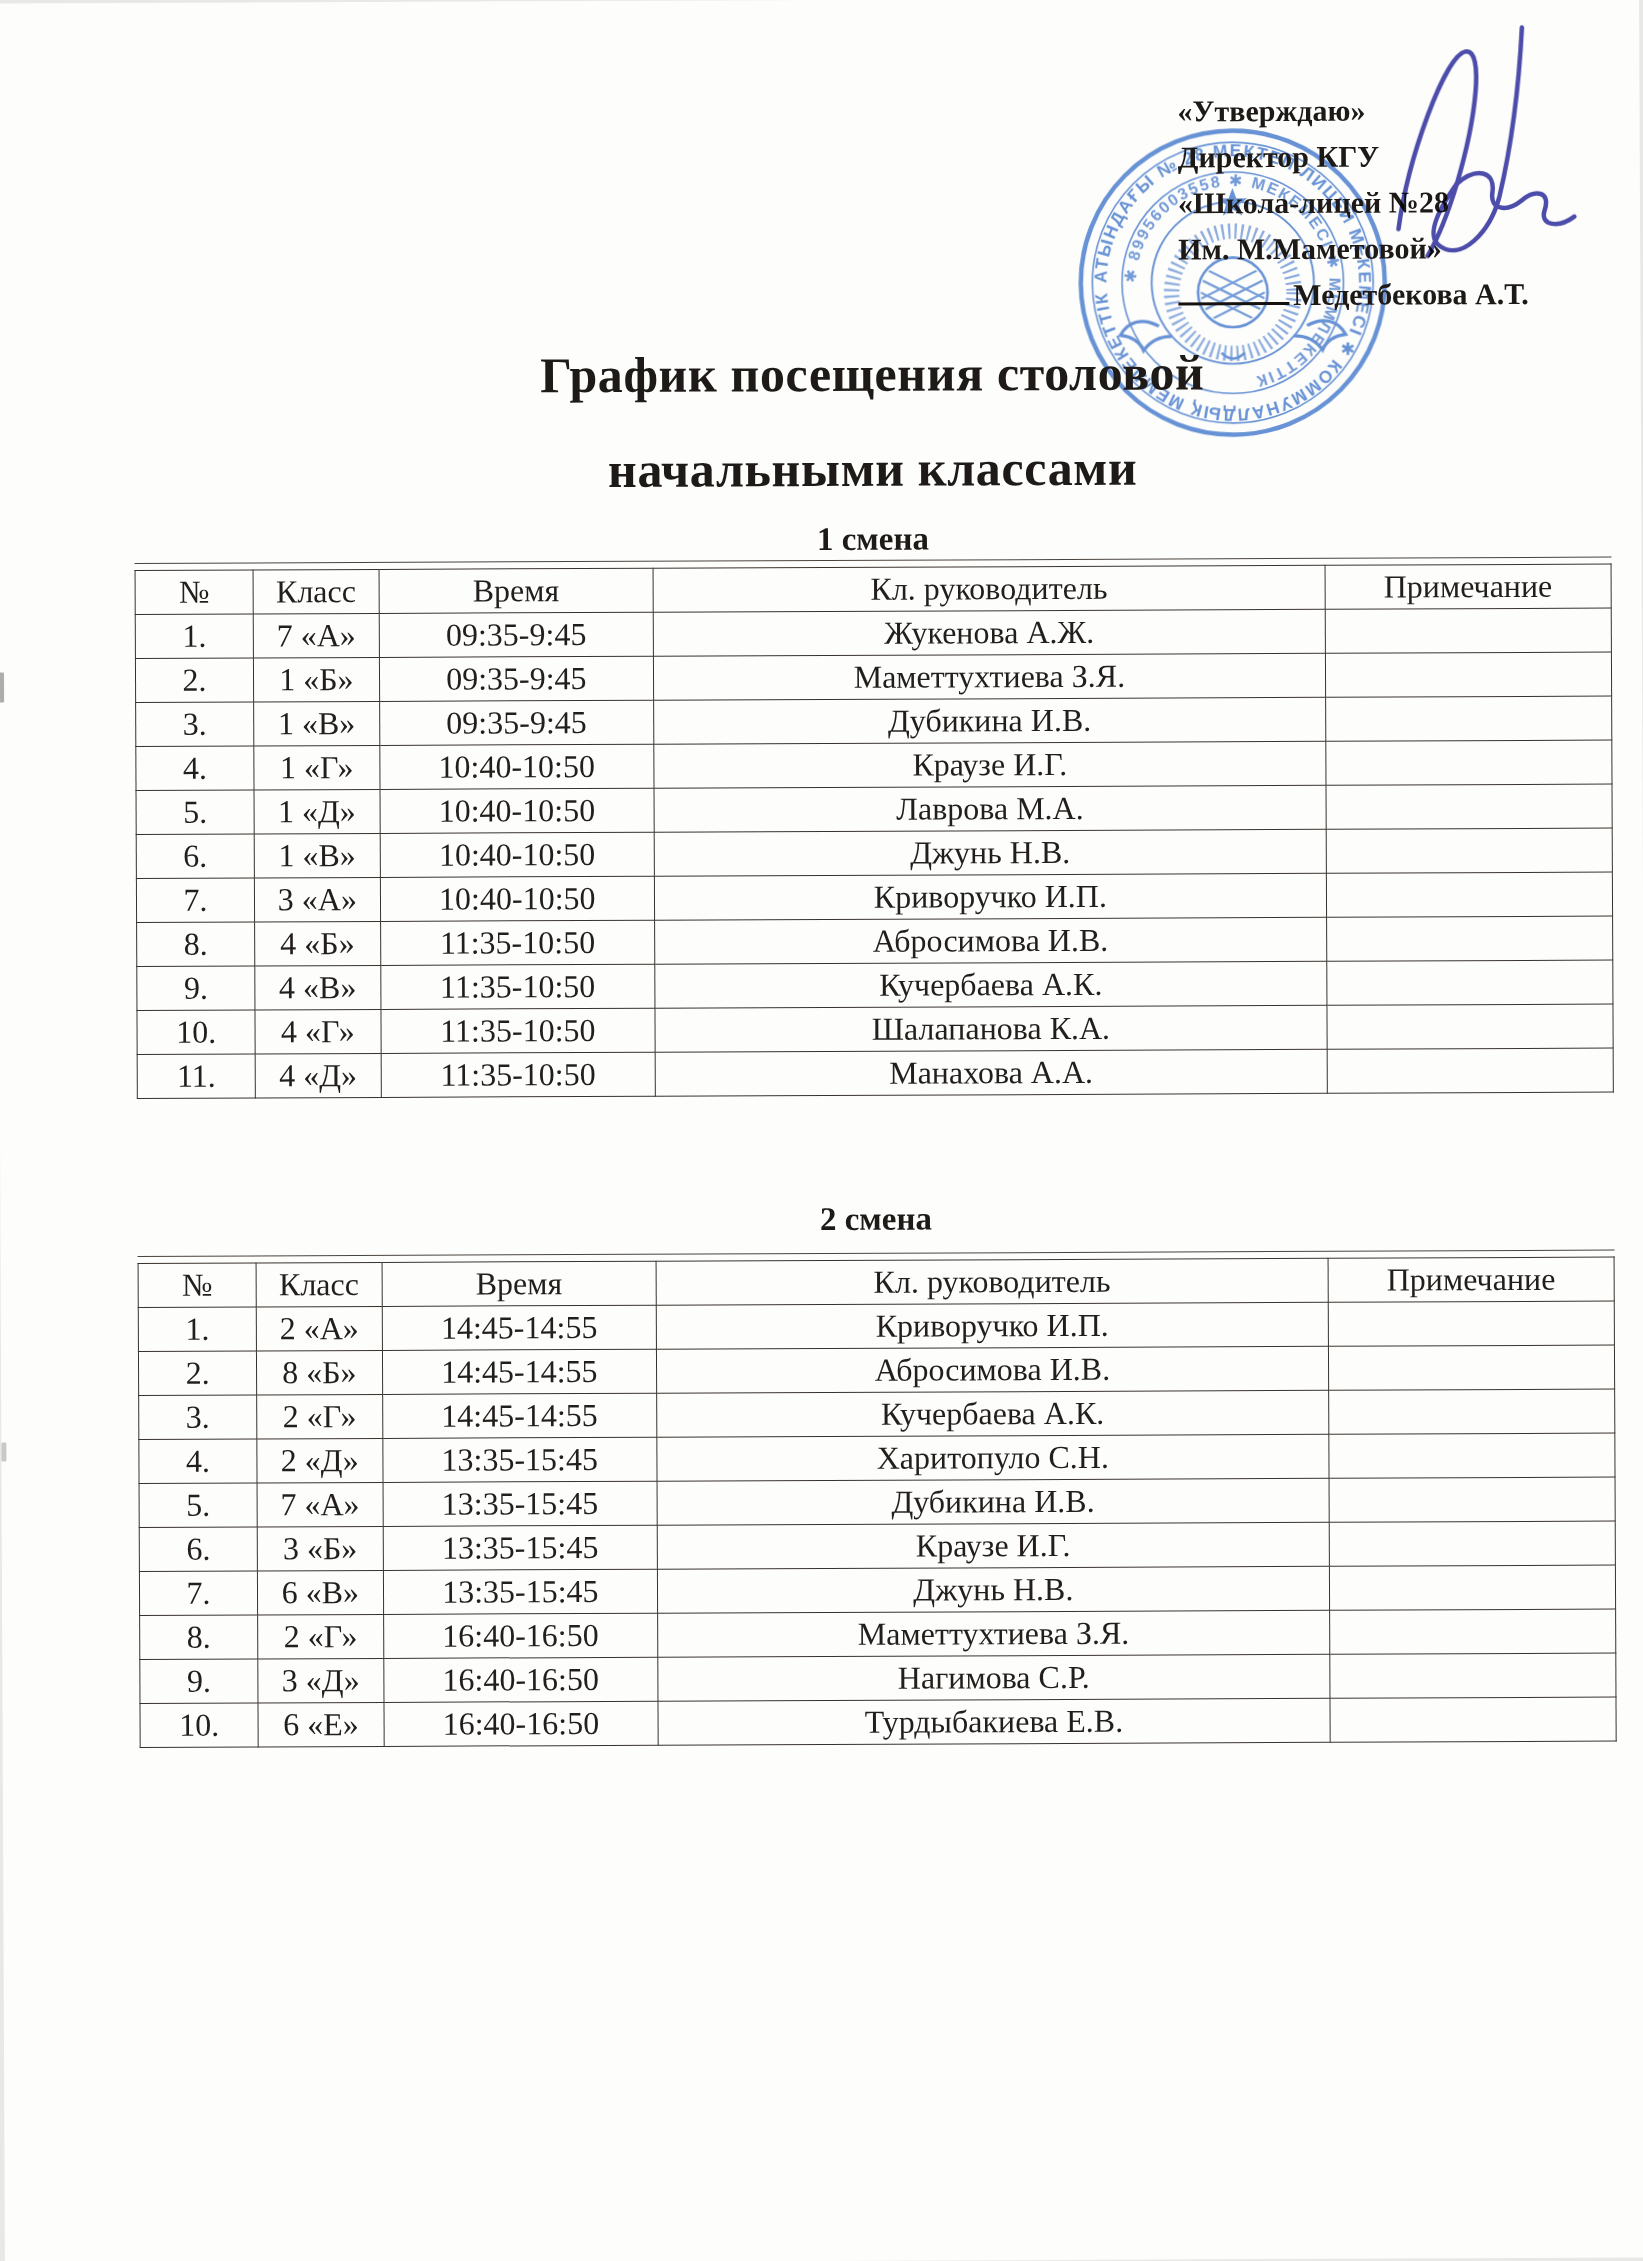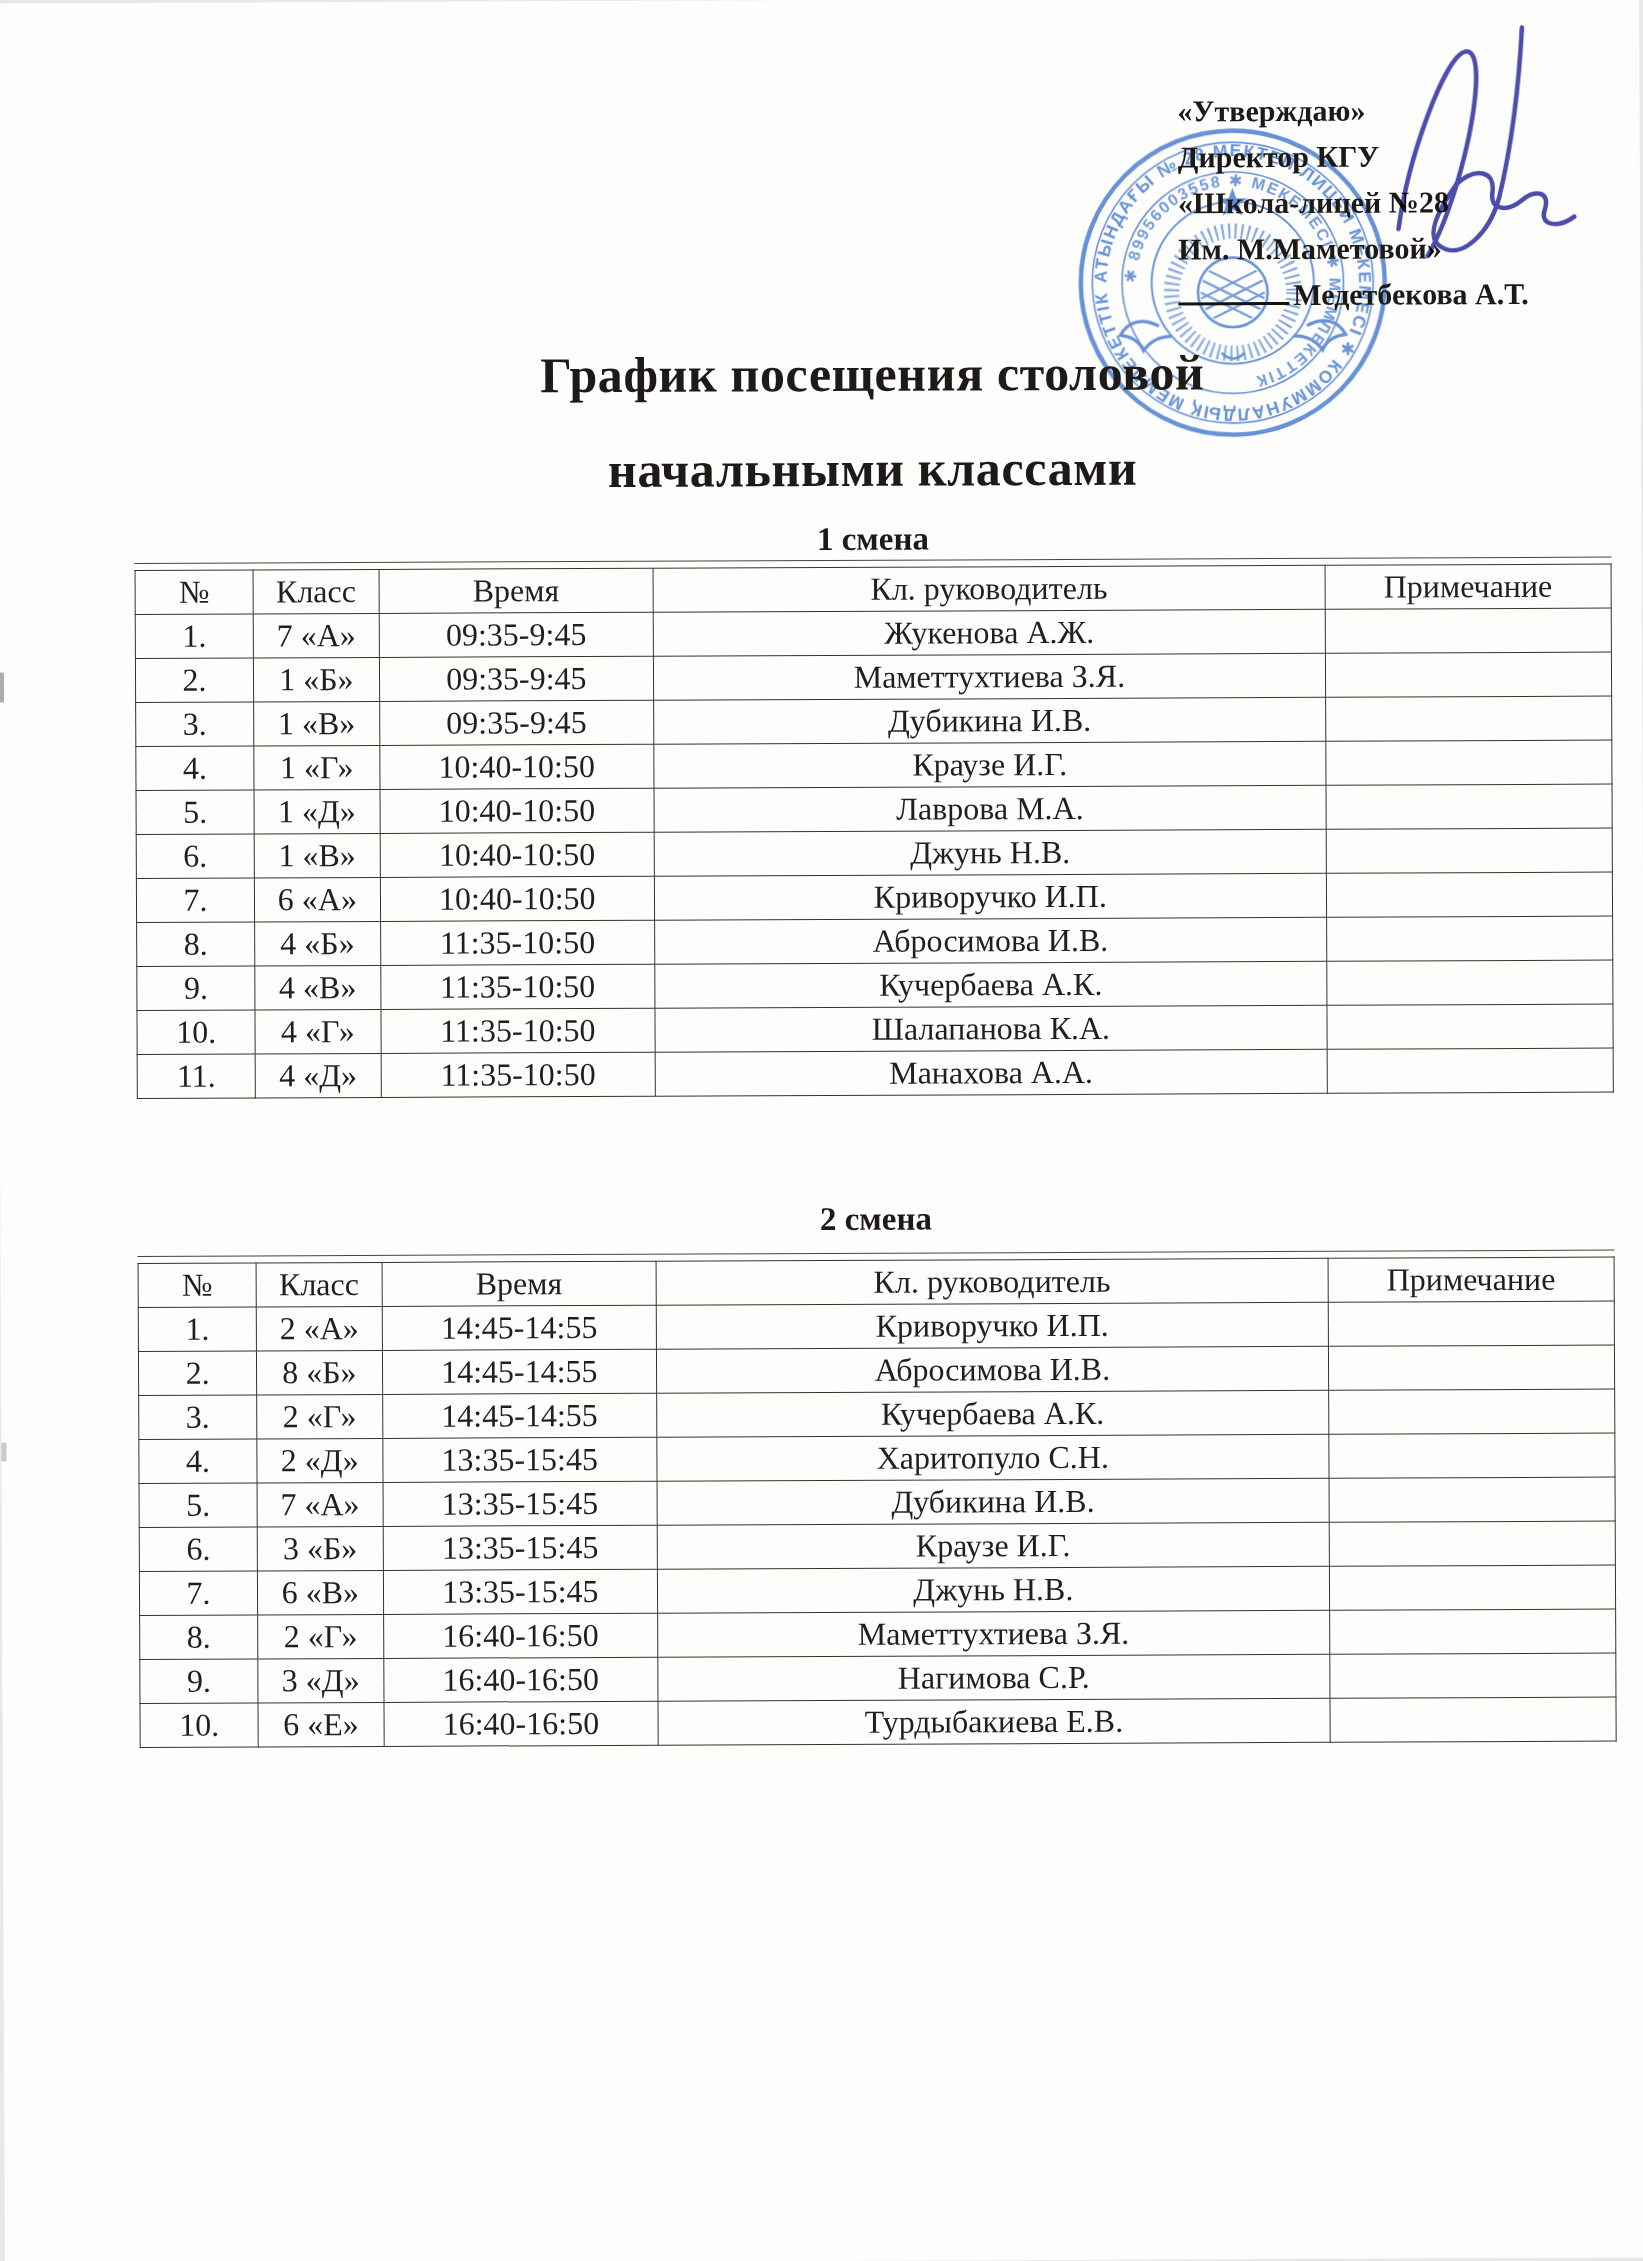--- a/index.html
+++ b/index.html
@@ -160,21 +160,21 @@
           </tr>
           <tr>
             <td class="c0">6.</td>
             <td class="c1">1 «В»</td>
             <td class="c2">10:40-10:50</td>
             <td class="c3">Джунь Н.В.</td>
             <td class="c4"></td>
           </tr>
           <tr>
             <td class="c0">7.</td>
-            <td class="c1">6 «А»</td>
+            <td class="c1">3 «А»</td>
             <td class="c2">10:40-10:50</td>
             <td class="c3">Криворучко И.П.</td>
             <td class="c4"></td>
           </tr>
           <tr>
             <td class="c0">8.</td>
             <td class="c1">4 «Б»</td>
             <td class="c2">11:35-10:50</td>
             <td class="c3">Абросимова И.В.</td>
             <td class="c4"></td>

